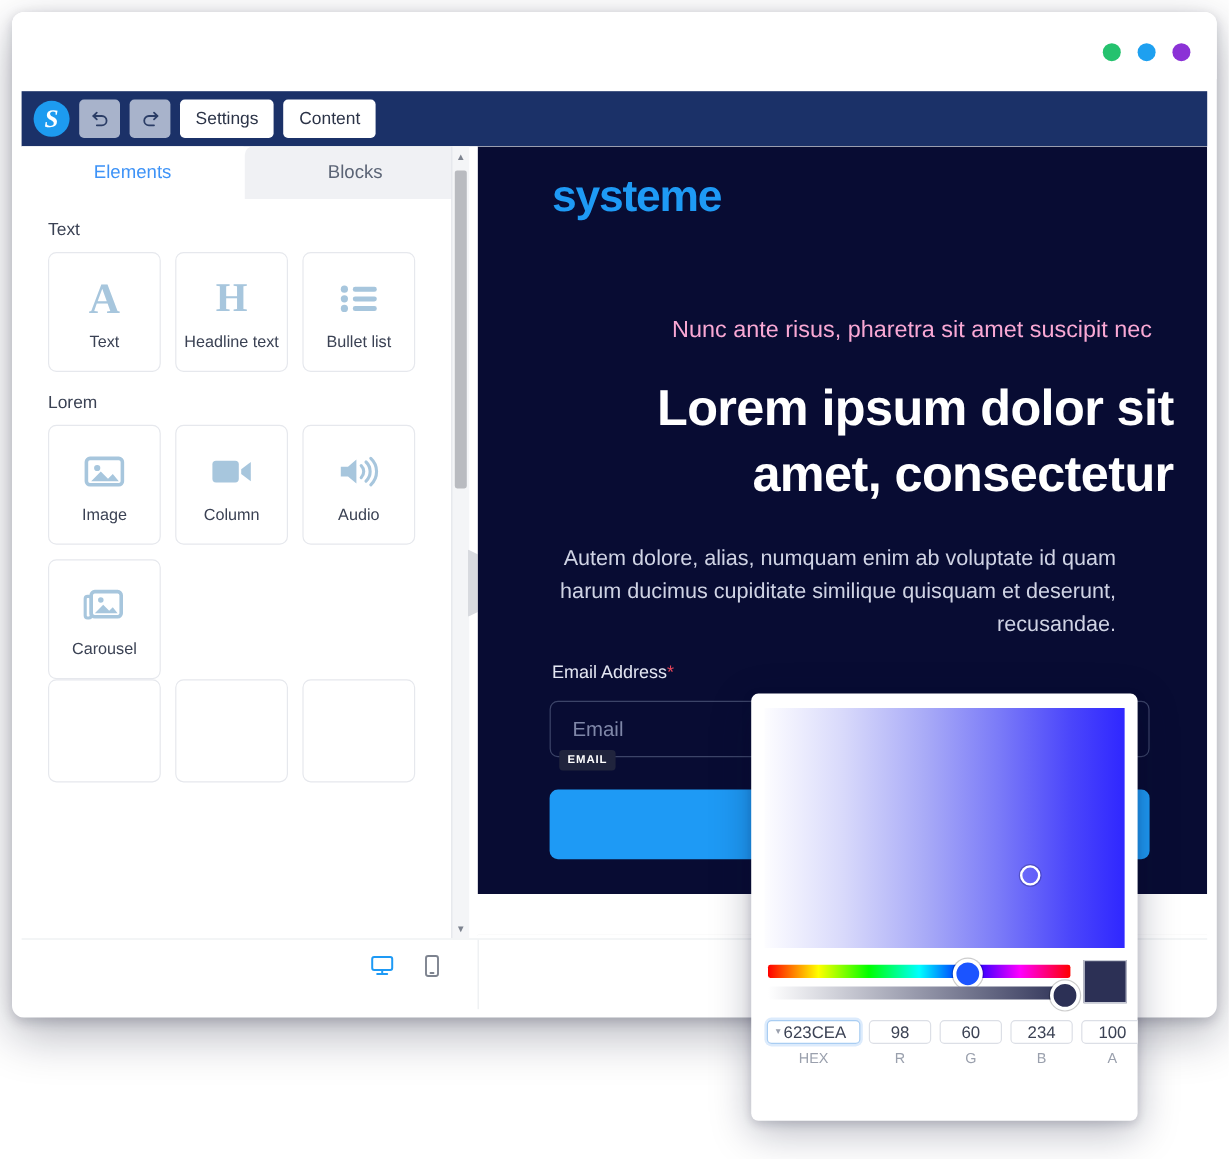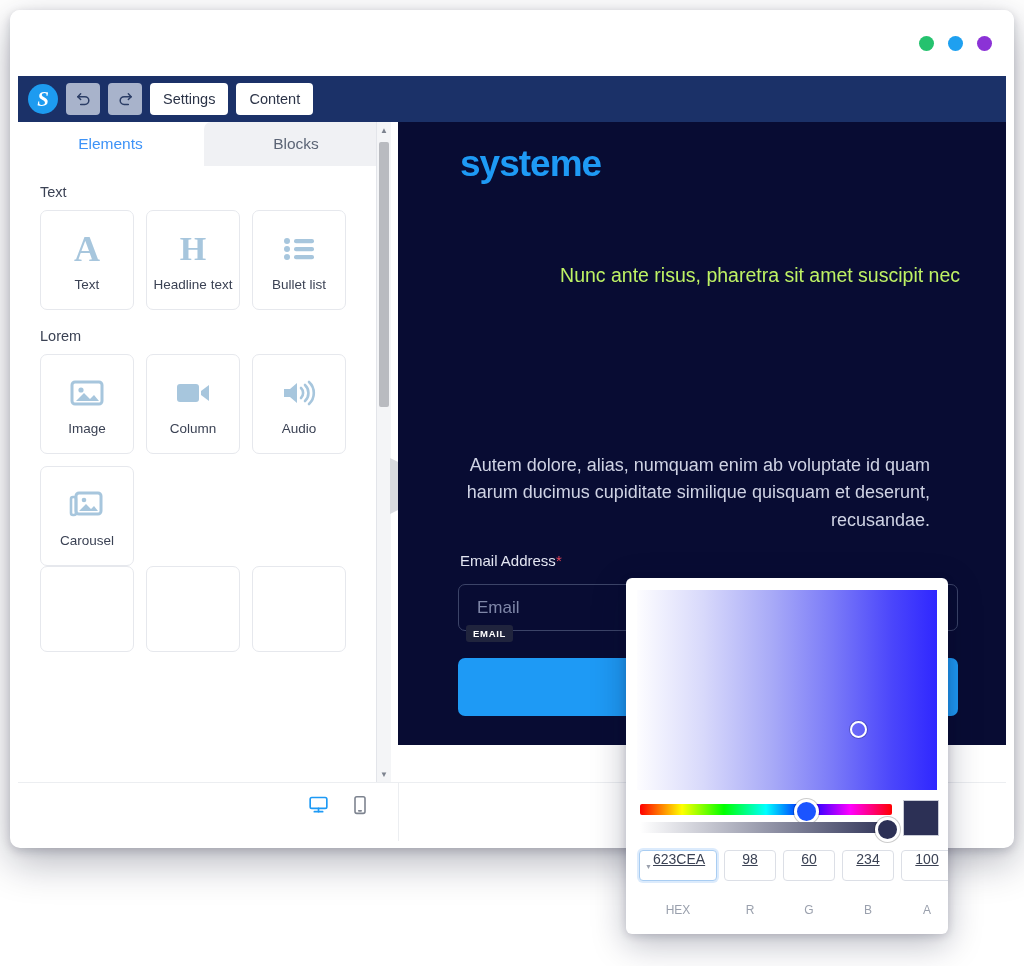--- a/index.html
+++ b/index.html
@@ -129,21 +129,21 @@
     position:absolute; left:0; top:0; width:608px; height:623px;
     background:#080c33;
   }
   .logo{
     position:absolute; left:62px; top:21px;
     font-size:37px; font-weight:bold; color:#1e9af5;
     letter-spacing:-1px;
   }
   .eyebrow{
     position:absolute; left:62px; top:142px; width:500px;
-    font-size:19.5px; color:#bef264;
+    font-size:19.5px; color:#f9a8d4;
   }
   .headline{
     position:absolute; left:60px; top:190px; width:520px;
     font-size:42px; font-weight:bold; color:#ffffff; line-height:1.32;
     letter-spacing:-.5px;
   }
   .subcopy{
     position:absolute; left:62px; top:330px; width:470px;
     font-size:18px; color:#cfd3e4; line-height:1.52;
   }
@@ -236,35 +236,35 @@
   .preview-swatch{
     position:absolute; left:277px; top:222px; width:34px; height:34px;
     background:#2c3055; border:1px solid #c8cbd6;
   }
   .fields{
     position:absolute; left:13px; top:272px; width:300px;
     display:flex; gap:7px;
   }
   .fld{display:flex; flex-direction:column; align-items:center;}
   .fld .box{
-    box-sizing:border-box; height:31px;
+    box-sizing:border-box; height:20px;
     border:1px solid #dcdfe6; border-radius:4px; background:#ffffff;
-    display:flex; justify-content:center;
-    font-size:14px; color:#3b4254;text-decoration:underline;
+    display:flex; align-items:center; justify-content:center;
+    font-size:14px; color:#3b4254;
   }
   .fld.hex .box{
     width:78px; border-color:#a9cdf2; box-shadow:0 0 0 2px rgba(140,190,245,.30);
     justify-content:flex-start; padding-left:13px; position:relative;
   }
   .fld.hex .caret{
     position:absolute; left:5px; top:50%; transform:translateY(-50%);
     font-size:7px; color:#9aa0ad;
   }
   .fld.num .box{width:52px;}
-  .fld .lbl{margin-top:22px; font-size:12px; color:#9aa0ad;}
+  .fld .lbl{margin-top:5px; font-size:12px; color:#9aa0ad;}
 </style>
 </head>
 <body>
 
 <div class="window">
 
   <div class="titlebar">
     <div class="dots">
       <div class="dot green"></div>
       <div class="dot blue"></div>
@@ -399,20 +399,21 @@
       <div class="sb-arrow down">▼</div>
     </div>
   </div>
 
   <div class="collapse-handle"></div>
 
   <div class="canvas">
     <div class="hero">
       <div class="logo">systeme</div>
       <div class="eyebrow">Nunc ante risus, pharetra sit amet suscipit nec</div>
+      <div class="headline">Lorem ipsum dolor sit amet, consectetur</div>
       <div class="subcopy">Autem dolore, alias, numquam enim ab voluptate id quam harum ducimus cupiditate similique quisquam et deserunt, recusandae.</div>
 
       <div class="field-label">
         <span>Email Address</span><span class="req">*</span>
       </div>
 
       <div class="email-input">
         <span>Email</span>
       </div>
       <div class="email-badge">EMAIL</div>

